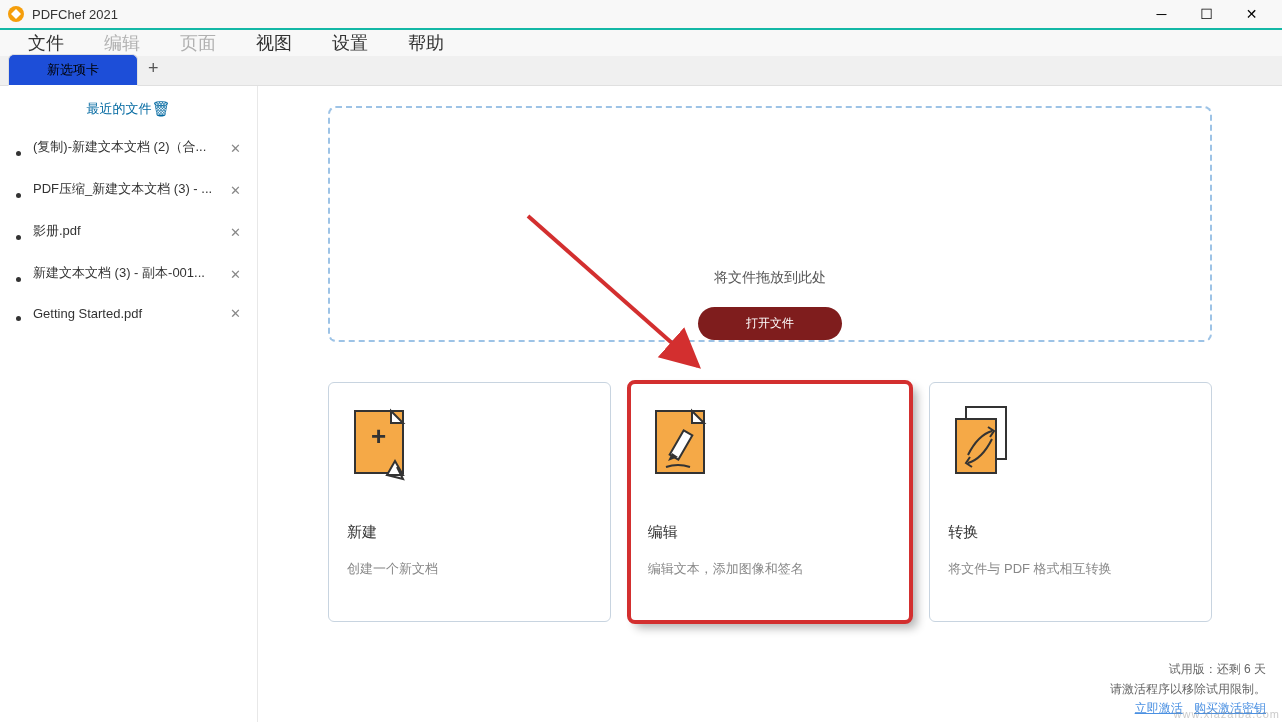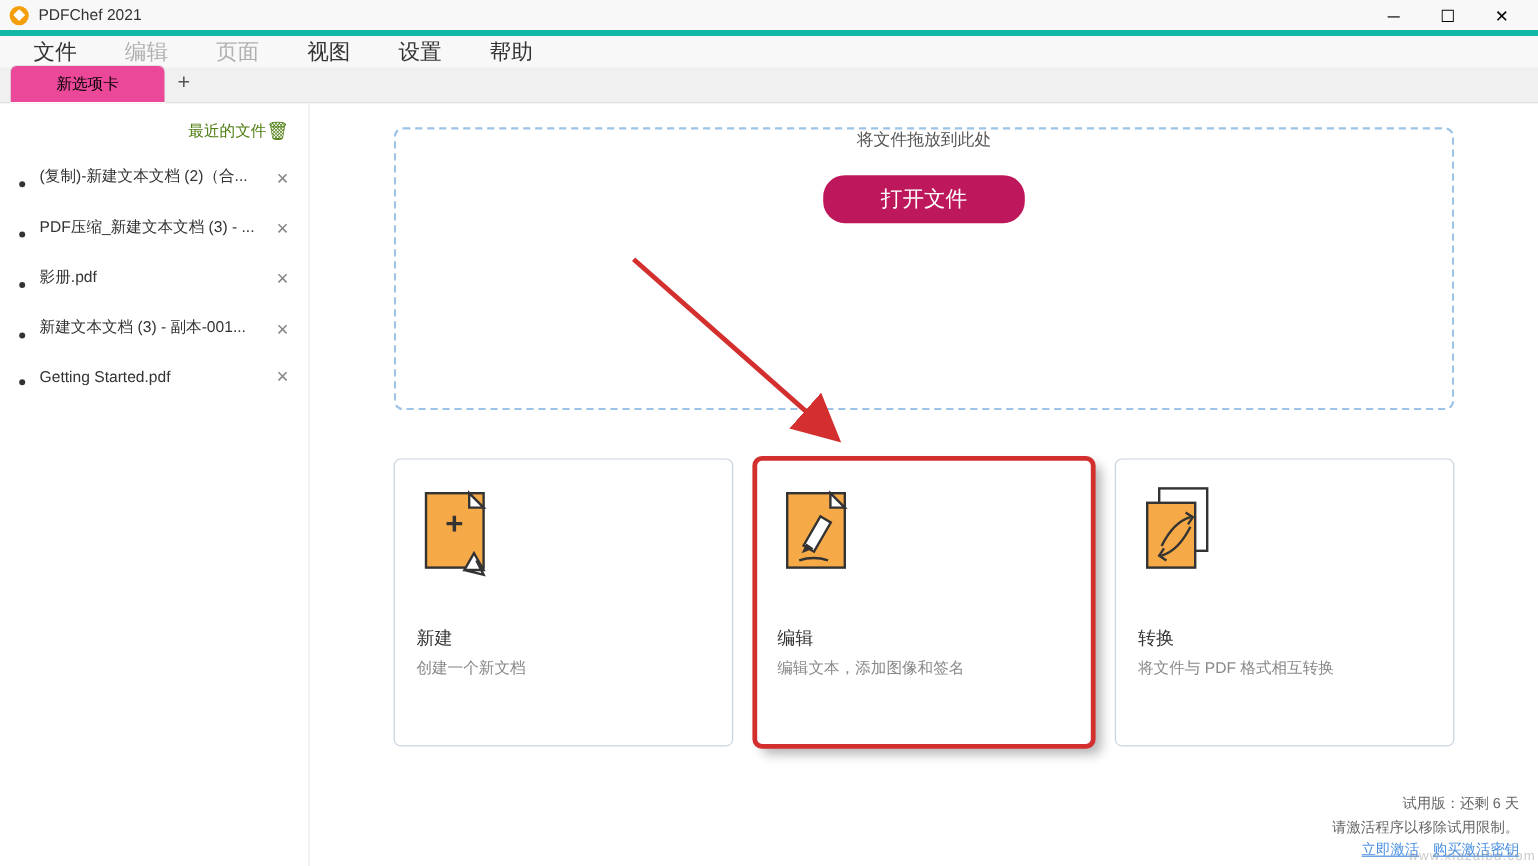--- a/index.html
+++ b/index.html
@@ -1,52 +1,52 @@
 <!DOCTYPE html>
 <html><head>
 <meta charset="utf-8">
 <style>
 * { margin: 0; padding: 0; box-sizing: border-box; font-family: "Microsoft YaHei", Arial, sans-serif; }
 body { background: #fff; width: 1282px; height: 722px; overflow: hidden; position: relative; }
 
-.titlebar { height: 30px; display: flex; align-items: center; padding: 0 8px; border-bottom: 5px solid #14b8a6; background: #f8f8f8; }
+.titlebar { height: 30px; display: flex; align-items: center; padding: 0 8px; border-bottom: 2px solid #14b8a6; background: #f8f8f8; }
 .titlebar .logo { width: 16px; height: 16px; background: #f59e0b; border-radius: 50%; margin-right: 8px; position: relative; }
 .titlebar .logo::after { content: ""; position: absolute; top: 3px; left: 3px; width: 10px; height: 10px; background: #fff; clip-path: polygon(50% 0, 100% 50%, 50% 100%, 0 50%); }
 .titlebar .title { font-size: 13px; color: #333; }
 .winctrls { margin-left: auto; display: flex; }
 .winctrls div { width: 45px; height: 30px; display: flex; align-items: center; justify-content: center; cursor: pointer; font-size: 14px; }
 
 .menubar { height: 26px; display: flex; align-items: center; padding: 0 8px; background: #f8f8f8; }
 .menubar .menu-item { padding: 3px 20px; font-size: 18px; color: #333; cursor: pointer; }
 .menubar .menu-item.disabled { color: #b0b0b0; }
 
 .tabbar { height: 30px; background: #f0f0f0; display: flex; align-items: flex-end; padding-left: 8px; border-bottom: 1px solid #e0e0e0; }
-.tab { background: #ec4899; border-radius: 6px 6px 0 0; padding: 6px 38px; font-size: 13px; display: flex; align-items: center; position: relative; bottom: -1px; border: 1px solid #e0e0e0; border-bottom: 1px solid #fff; }
+.tab { background: #1d4ed8; border-radius: 6px 6px 0 0; padding: 6px 38px; font-size: 13px; display: flex; align-items: center; position: relative; bottom: -1px; border: 1px solid #e0e0e0; border-bottom: 1px solid #fff; }
 .tab-plus { padding: 6px 10px; font-size: 18px; cursor: pointer; color: #555; }
 
 .content { display: flex; height: calc(100% - 86px); }
 
 .sidebar { width: 258px; border-right: 1px solid #e8e8e8; padding: 10px 0; }
-.sidebar-header { display: flex; justify-content: flex-end; align-items: center; padding: 4px 16px 8px; font-size: 13px; color: #4d7c0f; }
+.sidebar-header { display: flex; justify-content: center; align-items: center; padding: 4px 29px 8px; font-size: 13px; color: #0369a1; }
 .trash-icon { cursor: pointer; font-size: 15px; }
 .recent-item { display: flex; align-items: flex-end; padding: 12px 16px; font-size: 13px; color: #333; cursor: pointer; }
 .recent-item .bullet { width: 5px; height: 5px; background: #333; border-radius: 50%; margin-right: 12px; flex-shrink: 0; }
 .recent-item .name { flex: 1; white-space: nowrap; overflow: hidden; text-overflow: ellipsis; }
 .recent-item .close { color: #888; margin-left: 8px; cursor: pointer; }
 
 .main { flex: 1; padding: 20px 70px; position: relative; }
-.dropzone { border: 2px dashed #9dc3e6; border-radius: 8px; height: 236px; display: flex; flex-direction: column; align-items: center; justify-content: flex-start; margin-bottom: 40px; }
+.dropzone { border: 2px dashed #9dc3e6; border-radius: 8px; height: 236px; display: flex; flex-direction: column; align-items: center; justify-content: flex-end; margin-bottom: 40px; }
 .dropzone-text { color: #555; font-size: 14px; margin-bottom: 20px; }
-.open-btn { background: #be185d; color: #fff; border: none; border-radius: 18px; padding: 8px 48px; font-size: 18px; cursor: pointer; }
+.open-btn { background: #7f1d1d; color: #fff; border: none; border-radius: 18px; padding: 8px 48px; font-size: 12px; cursor: pointer; }
 
 .cards { display: flex; gap: 18px; }
 .card { flex: 1; border: 1px solid #c8d4e0; border-radius: 6px; padding: 22px 18px; height: 240px; cursor: pointer; display: flex; flex-direction: column; }
 .card.highlighted { outline: 4px solid #d32f2f; outline-offset: -2px; box-shadow: 6px 6px 10px rgba(0,0,0,0.3); }
 .card-icon { width: 72px; height: 78px; margin-bottom: 40px; }
-.card-title { font-size: 15px; color: #333; margin-bottom: 6px; }
+.card-title { font-size: 15px; color: #333; margin-bottom: 18px; }
 .card-desc { font-size: 13px; color: #888; }
 
 .arrow-annotation { position: absolute; top: 120px; left: 260px; pointer-events: none; }
 
 .footer { position: absolute; bottom: 4px; right: 16px; text-align: right; font-size: 12px; color: #666; line-height: 1.6; }
 .footer a { color: #4a90e2; text-decoration: underline; cursor: pointer; margin-left: 8px; }
 
 .watermark { position: absolute; bottom: 2px; right: 2px; font-size: 11px; color: rgba(150,150,150,0.5); letter-spacing: 1px; pointer-events: none; }
 </style>
 </head>

